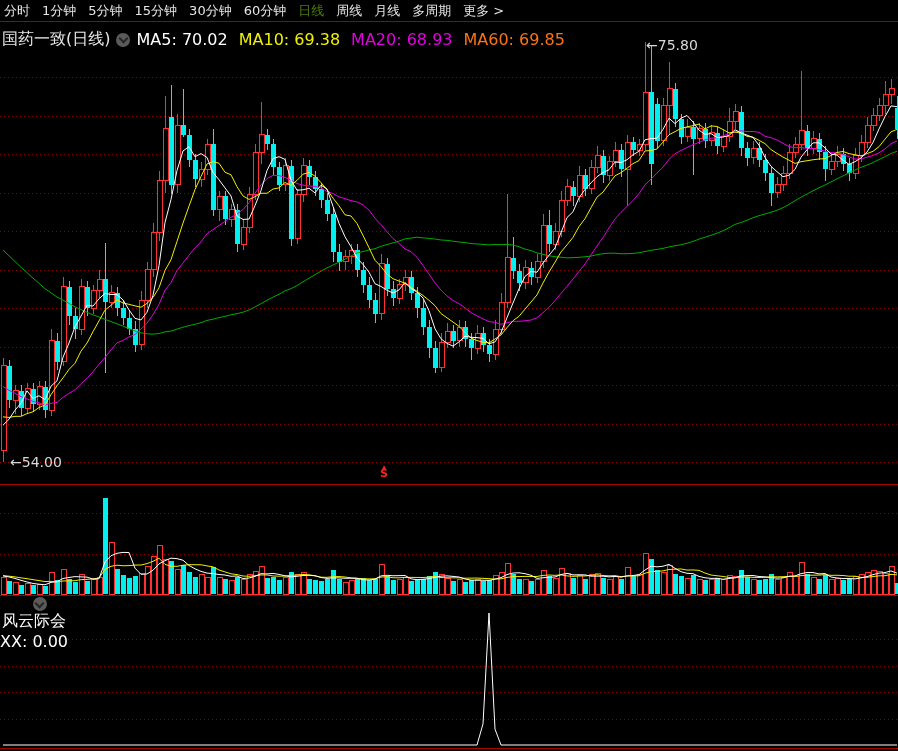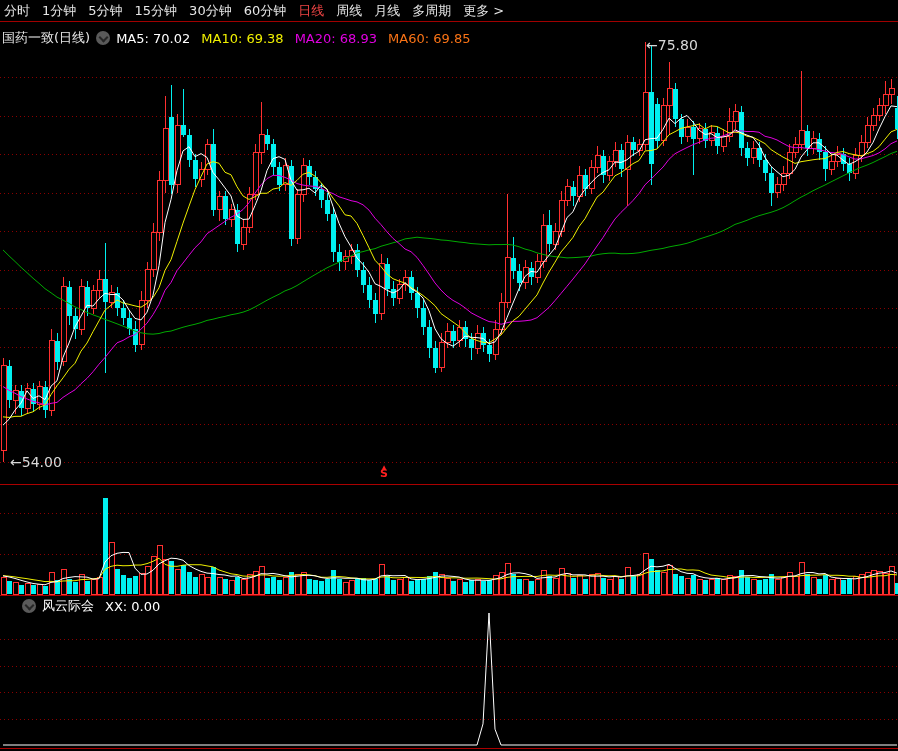--- a/index.html
+++ b/index.html
@@ -5,23 +5,23 @@
   html,body{margin:0;padding:0;background:#000;}
   #screen{position:relative;width:898px;height:751px;background:#000;overflow:hidden;
           font-family:"DejaVu Sans","Liberation Sans",sans-serif;}
   #chart-svg{position:absolute;left:0;top:0;z-index:1;}
   .overlay{position:absolute;z-index:5;}
   
   #menubar{left:0;top:0;width:898px;height:21px;display:flex;align-items:center;
            border-bottom:1px solid #a00000;background:#000;}
   .menu-item{color:#e6e6e6;font-size:13px;font-weight:500;margin-left:12px;white-space:nowrap;cursor:default;text-align:center;}
   .menu-item:first-child{margin-left:4px;}
-  .menu-item.active{color:#ef4444;}
+  .menu-item.active{color:#4d7c0f;}
   
-  .pane-header{display:flex;align-items:center;color:#e8e8e8;font-size:13px;white-space:nowrap;}
+  .pane-header{display:flex;align-items:center;color:#e8e8e8;font-size:16px;white-space:nowrap;}
   .pane-title{color:#e8e8e8;}
   .circle-icon{width:14px;height:14px;border-radius:50%;background:#5a5a5a;display:inline-flex;
                align-items:center;justify-content:center;margin:0 6px;flex:0 0 auto;}
   .circle-icon .chev{width:5px;height:5px;border-right:2px solid #262626;border-bottom:2px solid #262626;
                      transform:rotate(45deg);margin-top:-2px;}
   .lg{margin-right:11px;}
   .c-white{color:#ffffff;} .c-yellow{color:#f0f000;} .c-magenta{color:#e000e0;} .c-green{color:#f97316;}
   
   .price-label{color:#d8d8d8;font-size:14px;letter-spacing:0;}
   #sell-marker{color:#ff2020;width:14px;text-align:center;line-height:5px;}
@@ -540,21 +540,21 @@
 
   <div class="price-label overlay" style="left:646px;top:37px;">←75.80</div>
   <div class="price-label overlay" style="left:10px;top:454px;">←54.00</div>
 
   <div id="sell-marker" class="overlay" style="left:377px;top:464px;">
     <span class="tri">▲</span>
     <span class="s">S</span>
   </div>
 
 
-  <div class="pane-header overlay" style="left:16px;top:597px;">
+  <div class="pane-header overlay" style="left:0px;top:597px;flex-direction:column;">
     <span class="circle-icon">
         <span class="chev"></span>
       </span>
     <span class="lg c-white">风云际会</span>
     <span class="lg c-white">XX: 0.00</span>
   </div>
 
 </div>
 
 </body></html>

